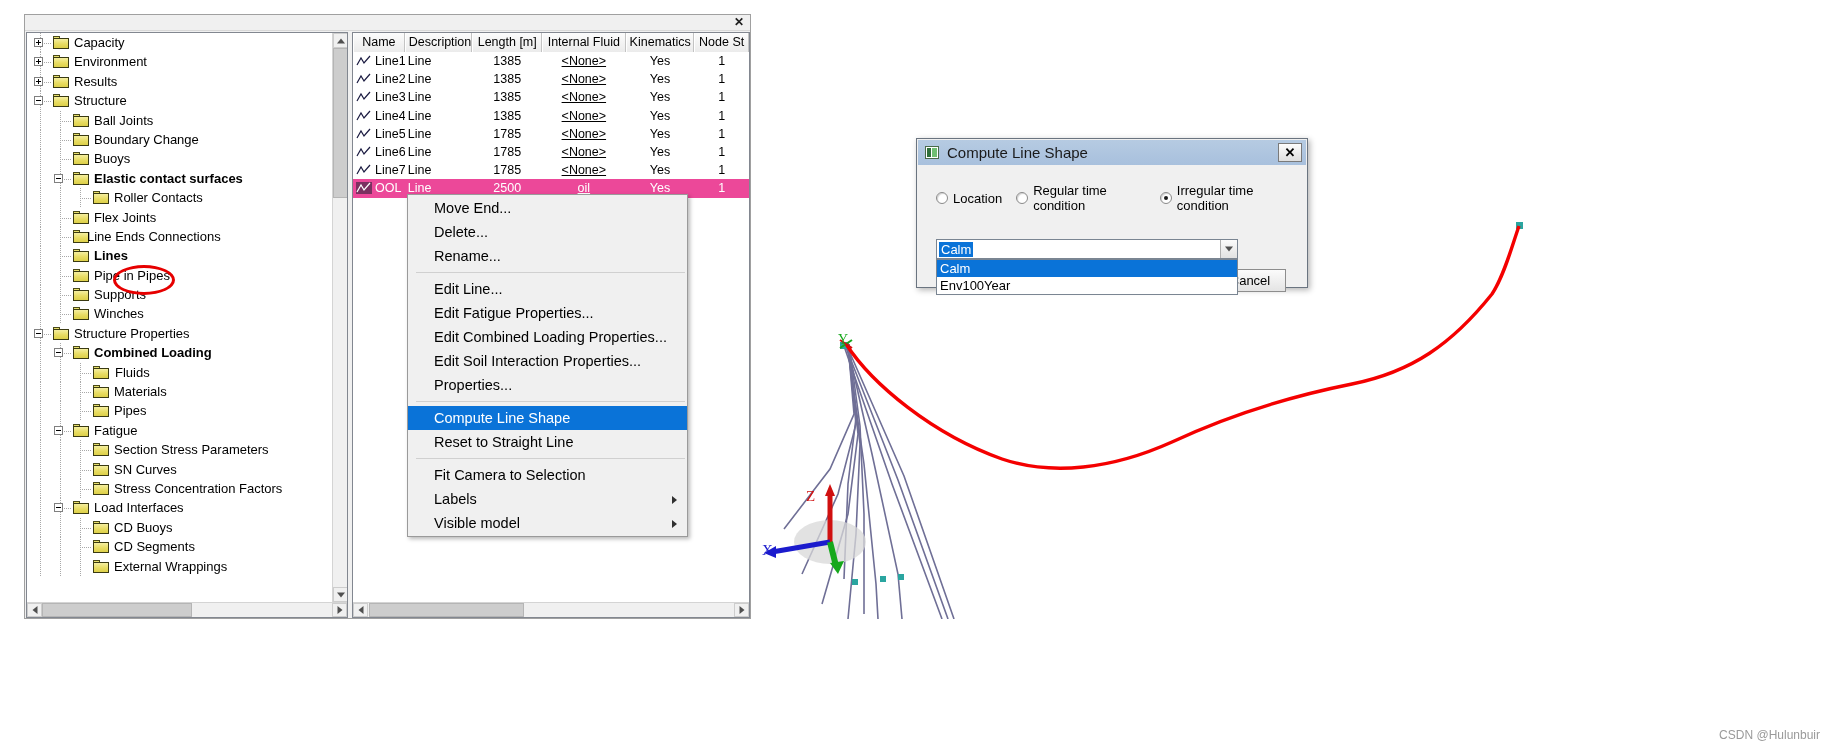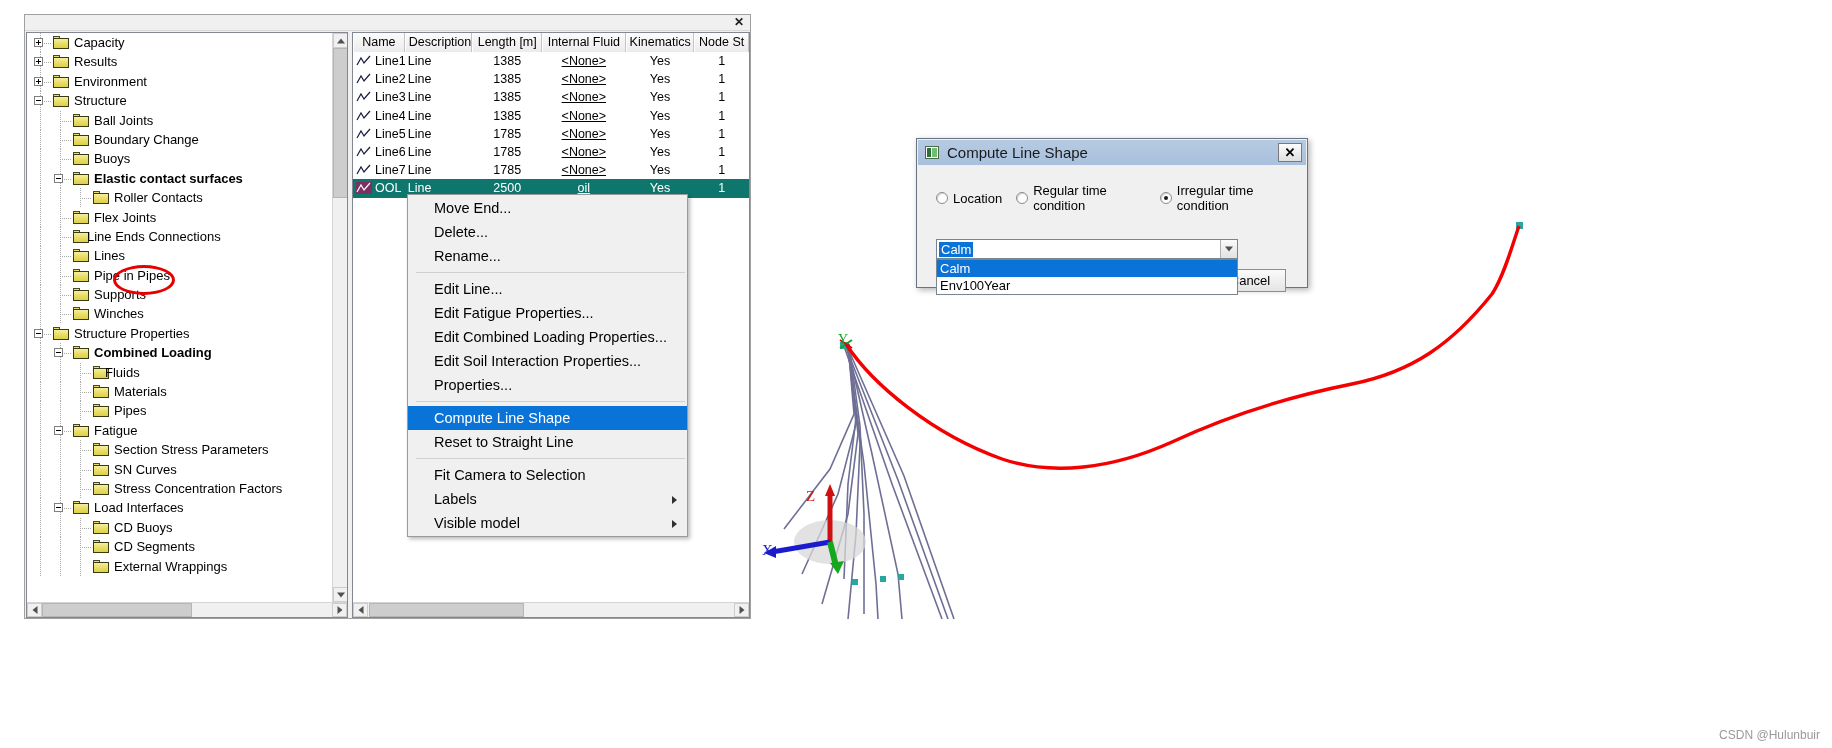--- a/index.html
+++ b/index.html
@@ -165,21 +165,21 @@
     overflow:hidden;
   }
   .grid-row {
     position:relative;
     height:18.2px;
     line-height:18.2px;
     font-size:12.5px;
     white-space:nowrap;
     display:flex;
   }
-  .grid-row.selected { background:#0f766e; color:#ffffff; }
+  .grid-row.selected { background:#ec4899; color:#ffffff; }
   .grid-row .gc { height:18.2px; overflow:hidden; padding:0 3px; }
   .gc.c-name { display:flex; align-items:center; gap:3px; }
   .gc.c-num { text-align:center; }
   .gc.c-fluid { text-align:center;text-decoration:underline; }
   .gc.c-kin { text-align:center; }
   .gc.c-node { text-align:center; }
   .line-icon { flex:0 0 auto; width:16px; height:12px; }
   #grid-hscroll {
     position:absolute; left:0; right:0; bottom:0; height:15px;
     background:#f0f0f0; border-top:1px solid #d4d4d4;
@@ -370,31 +370,31 @@
             <div class="tree-label" style="left: 47px;">Capacity</div>
           </div>
           <div class="tree-row">
             <div class="dotline" style="left: 13px;"></div>
             <div class="elbow" style="left: 13px; width: 11px;"></div>
             <div class="twisty plus" style="left: 7px;"></div>
             <div class="folder" style="left: 26px;">
               <div class="tab"></div>
               <div class="body"></div>
             </div>
-            <div class="tree-label" style="left: 47px;">Results</div>
+            <div class="tree-label" style="left: 47px;">Environment</div>
           </div>
           <div class="tree-row">
             <div class="dotline" style="left: 13px;"></div>
             <div class="elbow" style="left: 13px; width: 11px;"></div>
             <div class="twisty plus" style="left: 7px;"></div>
             <div class="folder" style="left: 26px;">
               <div class="tab"></div>
               <div class="body"></div>
             </div>
-            <div class="tree-label" style="left: 47px;">Environment</div>
+            <div class="tree-label" style="left: 47px;">Results</div>
           </div>
           <div class="tree-row">
             <div class="dotline" style="left: 13px;"></div>
             <div class="elbow" style="left: 13px; width: 11px;"></div>
             <div class="twisty" style="left: 7px;"></div>
             <div class="folder" style="left: 26px;">
               <div class="tab"></div>
               <div class="body"></div>
             </div>
             <div class="tree-label" style="left: 47px;">Structure</div>
@@ -472,21 +472,21 @@
             <div class="tree-label" style="left: 60px;">Line Ends Connections</div>
           </div>
           <div class="tree-row">
             <div class="dotline" style="left: 13px;"></div>
             <div class="dotline" style="left: 33px;"></div>
             <div class="elbow" style="left: 33px; width: 11px;"></div>
             <div class="folder" style="left: 46px;">
               <div class="tab"></div>
               <div class="body"></div>
             </div>
-            <div class="tree-label" style="left: 67px;">Lines</div>
+            <div class="tree-label" style="left: 67px; font-weight: bold;">Lines</div>
           </div>
           <div class="tree-row">
             <div class="dotline" style="left: 13px;"></div>
             <div class="dotline" style="left: 33px;"></div>
             <div class="elbow" style="left: 33px; width: 11px;"></div>
             <div class="folder" style="left: 46px;">
               <div class="tab"></div>
               <div class="body"></div>
             </div>
             <div class="tree-label" style="left: 67px;">Pipe in Pipes</div>
@@ -534,21 +534,21 @@
           </div>
           <div class="tree-row">
             <div class="dotline" style="left: 13px;"></div>
             <div class="dotline" style="left: 33px;"></div>
             <div class="dotline" style="left: 53px;"></div>
             <div class="elbow" style="left: 53px; width: 11px;"></div>
             <div class="folder" style="left: 66px;">
               <div class="tab"></div>
               <div class="body"></div>
             </div>
-            <div class="tree-label" style="left: 78px;">Fluids</div>
+            <div class="tree-label" style="left: 88px;">Fluids</div>
           </div>
           <div class="tree-row">
             <div class="dotline" style="left: 13px;"></div>
             <div class="dotline" style="left: 33px;"></div>
             <div class="dotline" style="left: 53px;"></div>
             <div class="elbow" style="left: 53px; width: 11px;"></div>
             <div class="folder" style="left: 66px;">
               <div class="tab"></div>
               <div class="body"></div>
             </div>

